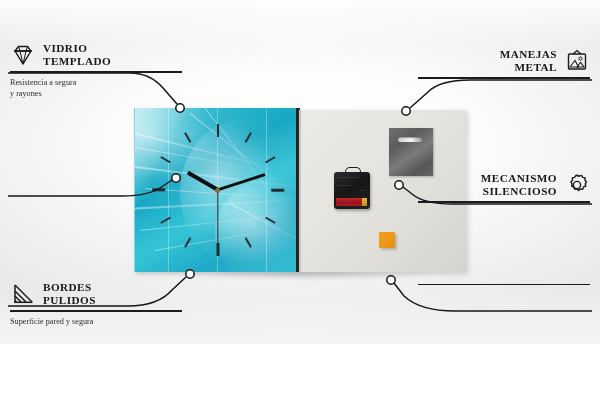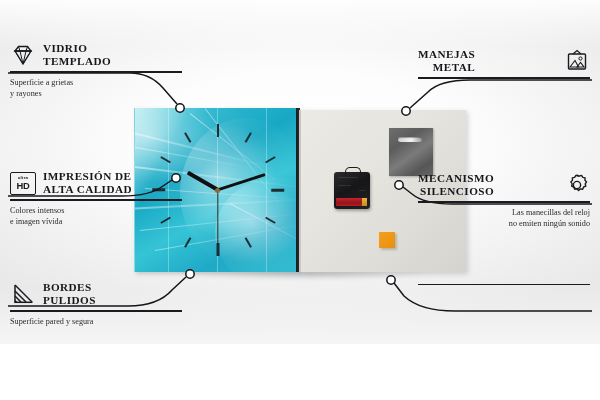--- a/index.html
+++ b/index.html
@@ -212,21 +212,20 @@
   .feature.left  { text-align: left; }
   .feature.right { text-align: right; }
 
   .feat-head {
     display: flex;
     align-items: center;
     gap: 7px;
   }
   .feature.right .feat-head {
     flex-direction: row-reverse;
-    justify-content: space-between;
   }
   .feat-title {
     font-size: 11.2px;
     font-weight: bold;
     line-height: 1.18;
     letter-spacing: 0.45px;
     color: #16171a;
     font-family: "Liberation Serif", serif;
     font-variant: small-caps;
     text-transform: uppercase;
@@ -404,39 +403,24 @@
           <line x1="10" y1="7" x2="13" y2="20" stroke="#1a1b1e" stroke-width="1"></line>
           <line x1="16" y1="7" x2="13" y2="20" stroke="#1a1b1e" stroke-width="1"></line>
           <line x1="5" y1="7" x2="13" y2="20" stroke="#1a1b1e" stroke-width="0.9"></line>
           <line x1="21" y1="7" x2="13" y2="20" stroke="#1a1b1e" stroke-width="0.9"></line>
         </svg>
       </div>
       <div class="feat-title">VIDRIO
 TEMPLADO</div>
     </div>
     <div class="feat-rule"></div>
-    <div class="feat-desc">Superficie a grietas
+    <div class="feat-desc">Resistencia a segura
 y rayones</div>
   </div>
 
-  <div class="feature left" style="left:10px; top:170px;">
-    <div class="feat-head">
-      <div class="feat-icon">
-        <div class="hd-box">
-          <div class="hd-ultra">ultra</div>
-          <div class="hd-main">HD</div>
-        </div>
-      </div>
-      <div class="feat-title">IMPRESIÓN DE
-ALTA CALIDAD</div>
-    </div>
-    <div class="feat-rule"></div>
-    <div class="feat-desc">Colores intensos
-e imagen vívida</div>
-  </div>
 
   <div class="feature left" style="left:10px; top:281px;">
     <div class="feat-head">
       <div class="feat-icon">
         <svg width="26" height="24" viewBox="0 0 26 24">
           <line x1="5" y1="3" x2="22" y2="20" stroke="#1a1b1e" stroke-width="1.5"></line>
           <line x1="5" y1="9" x2="16" y2="20" stroke="#1a1b1e" stroke-width="1.5"></line>
           <line x1="5" y1="14" x2="11" y2="20" stroke="#1a1b1e" stroke-width="1.5"></line>
           <line x1="5" y1="18.5" x2="6.5" y2="20" stroke="#1a1b1e" stroke-width="1.5"></line>
           <line x1="5" y1="3" x2="5" y2="20.5" stroke="#1a1b1e" stroke-width="1.5"></line>
@@ -472,21 +456,19 @@
       <div class="feat-icon">
         <svg width="26" height="24" viewBox="0 0 26 24">
           <path d="M13 2.2 l2.3 1.0 2.2 -0.8 1.3 2.0 2.3 0.5 -0.2 2.4 1.7 1.6 -1.4 1.9 0.6 2.3 -2.2 0.9 -0.9 2.2 -2.3 -0.3 -1.8 1.5 -1.6 -1.5 -2.3 0.3 -0.9 -2.2 -2.2 -0.9 0.6 -2.3 -1.4 -1.9 1.7 -1.6 -0.2 -2.4 2.3 -0.5 1.3 -2.0 2.2 0.8 Z" fill="none" stroke="#1a1b1e" stroke-width="1.4" stroke-linejoin="round"></path>
           <circle cx="13" cy="12" r="3.6" fill="none" stroke="#1a1b1e" stroke-width="1.4"></circle>
         </svg>
       </div>
       <div class="feat-title">MECANISMO
 SILENCIOSO</div>
     </div>
     <div class="feat-rule"></div>
-    <div class="feat-desc">Las manecillas del reloj
-no emiten ningún sonido</div>
   </div>
 
   <div class="feature right" style="left:418px; top:281px;">
     <div class="feat-rule"></div>
   </div>
 
 </div>
 
 </body></html>

